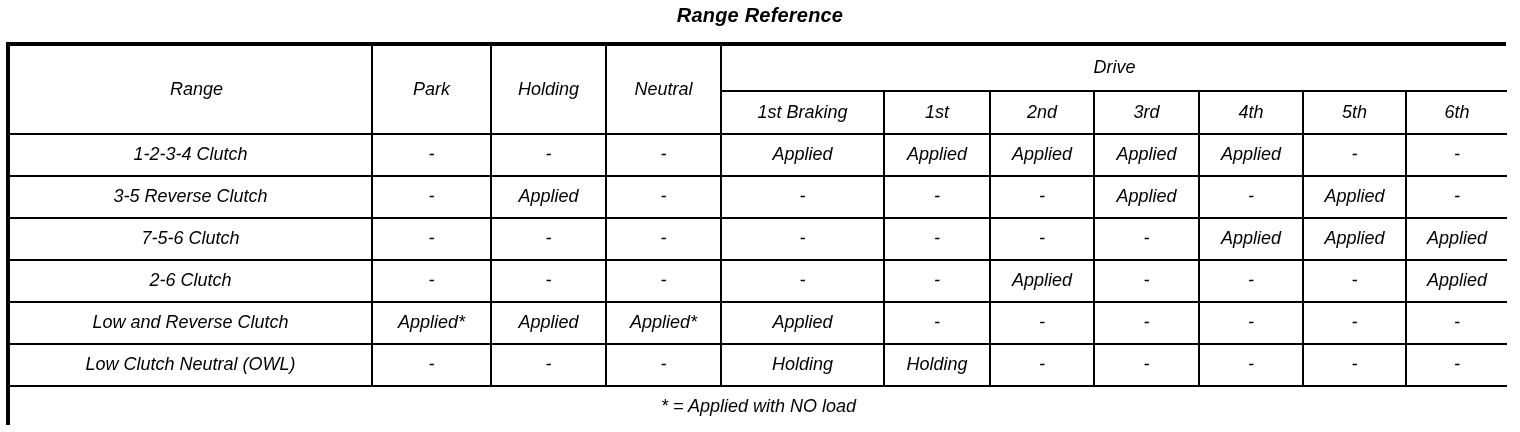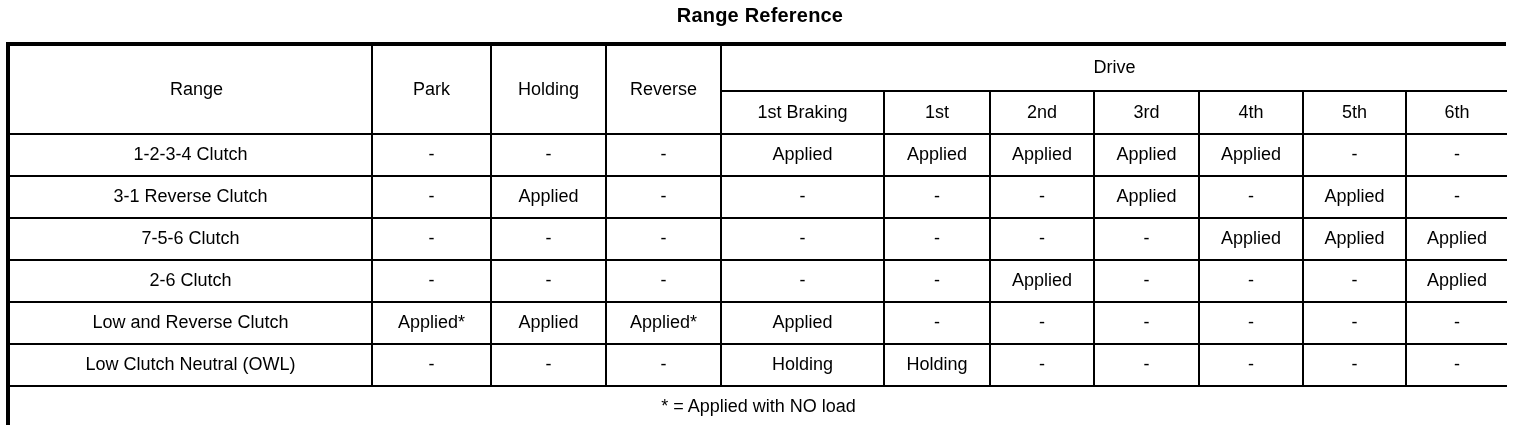--- a/index.html
+++ b/index.html
@@ -12,20 +12,21 @@
     width: 1520px;
     height: 432px;
     font-family: "Liberation Sans", sans-serif;
     color: #000000;
     overflow: hidden;
   }
   .page {
     position: relative;
     width: 1520px;
     height: 424px;
+    font-style: italic;
   }
   .title {
     position: absolute;
     top: 0px;
     left: 0;
     width: 1520px;
     text-align: center;
     font-size: 20px;
     font-weight: bold;
     line-height: 30px;
@@ -130,21 +131,21 @@
           <col class="c-d3">
         <col class="c-d4">
           <col class="c-d5">
           <col class="c-d6">
       </colgroup>
       <thead>
         <tr>
           <th class="hdr col-range" rowspan="2">Range</th>
           <th class="hdr col-range" rowspan="2">Park</th>
           <th class="hdr col-range" rowspan="2">Holding</th>
-          <th class="hdr col-range" rowspan="2">Reverse</th>
+          <th class="hdr col-range" rowspan="2">Neutral</th>
           <th class="drive-span" colspan="7">Drive</th>
         </tr>
         <tr>
           <th class="hdr sub">1st Braking</th>
           <th class="hdr sub">1st</th>
           <th class="hdr sub">2nd</th>
           <th class="hdr sub">3rd</th>
           <th class="hdr sub">4th</th>
           <th class="hdr sub">5th</th>
           <th class="hdr sub">6th</th>
@@ -158,21 +159,21 @@
           <td>-</td>
           <td>Applied</td>
           <td>Applied</td>
           <td>Applied</td>
           <td>Applied</td>
           <td>Applied</td>
           <td>-</td>
           <td>-</td>
         </tr>
         <tr class="datarow">
-          <td class="rowlabel">3-1 Reverse Clutch</td>
+          <td class="rowlabel">3-5 Reverse Clutch</td>
           <td>-</td>
           <td>Applied</td>
           <td>-</td>
           <td>-</td>
           <td>-</td>
           <td>-</td>
           <td>Applied</td>
           <td>-</td>
           <td>Applied</td>
           <td>-</td>

